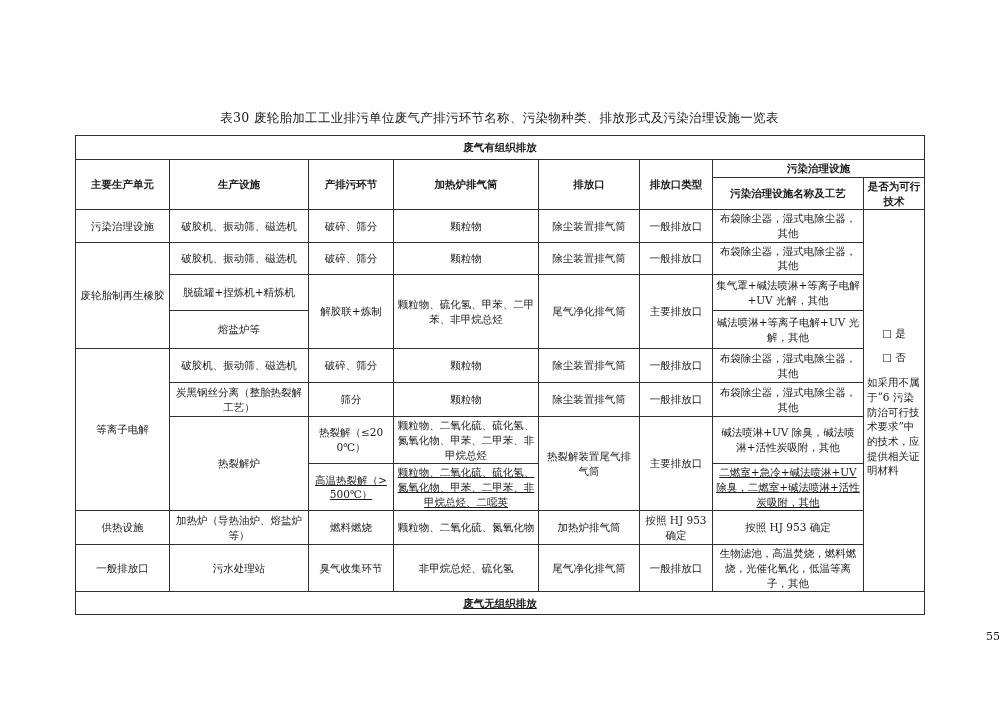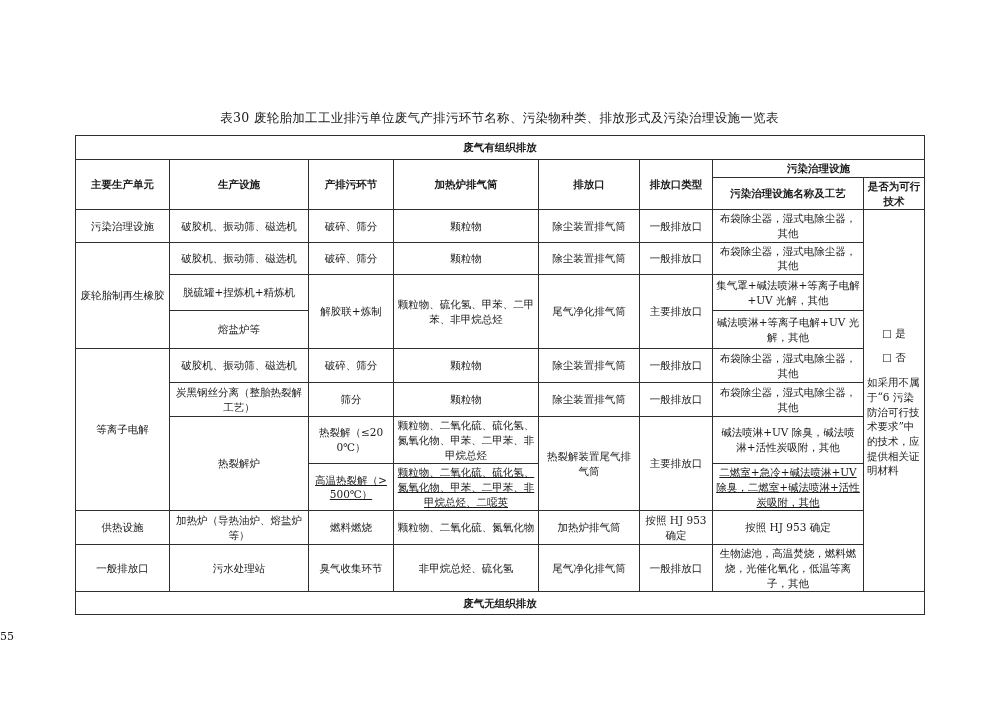--- a/index.html
+++ b/index.html
@@ -55,41 +55,41 @@
   tr.r1  { height: 27px; }
   tr.r2  { height: 30px; }
   tr.r3  { height: 36px; }
   tr.r4  { height: 38px; }
   tr.r5  { height: 34px; }
   tr.r6  { height: 34px; }
   tr.r7  { height: 44px; }
   tr.r8  { height: 43px; text-decoration: underline; }
   tr.r9  { height: 34px; }
   tr.r10 { height: 44px; }
-  tr.rft { height: 23px; }
+  tr.rft { height: 23px; text-decoration: underline; }
   td.feasible-cell {
     vertical-align: middle;
     padding: 2px 5px;
   }
   .chk-line {
     text-align: center;
     margin: 2px 0 10px 0;
     white-space: nowrap;
   }
   .chk-line.second { margin-bottom: 0; }
   .feasible-note {
     text-align: left;
     margin-top: 10px;
   }
   .page-number {
     position: absolute;
     top: 630px;
     left: 0;
     width: 1000px;
-    text-align: left;
+    text-align: right;
     font-size: 11px;
   }
 </style>
 </head>
 <body>
 
 <div class="doc-title">表30 废轮胎加工工业排污单位废气产排污环节名称、污染物种类、排放形式及污染治理设施一览表</div>
 
 <div class="table-wrap">
   <table class="main">

